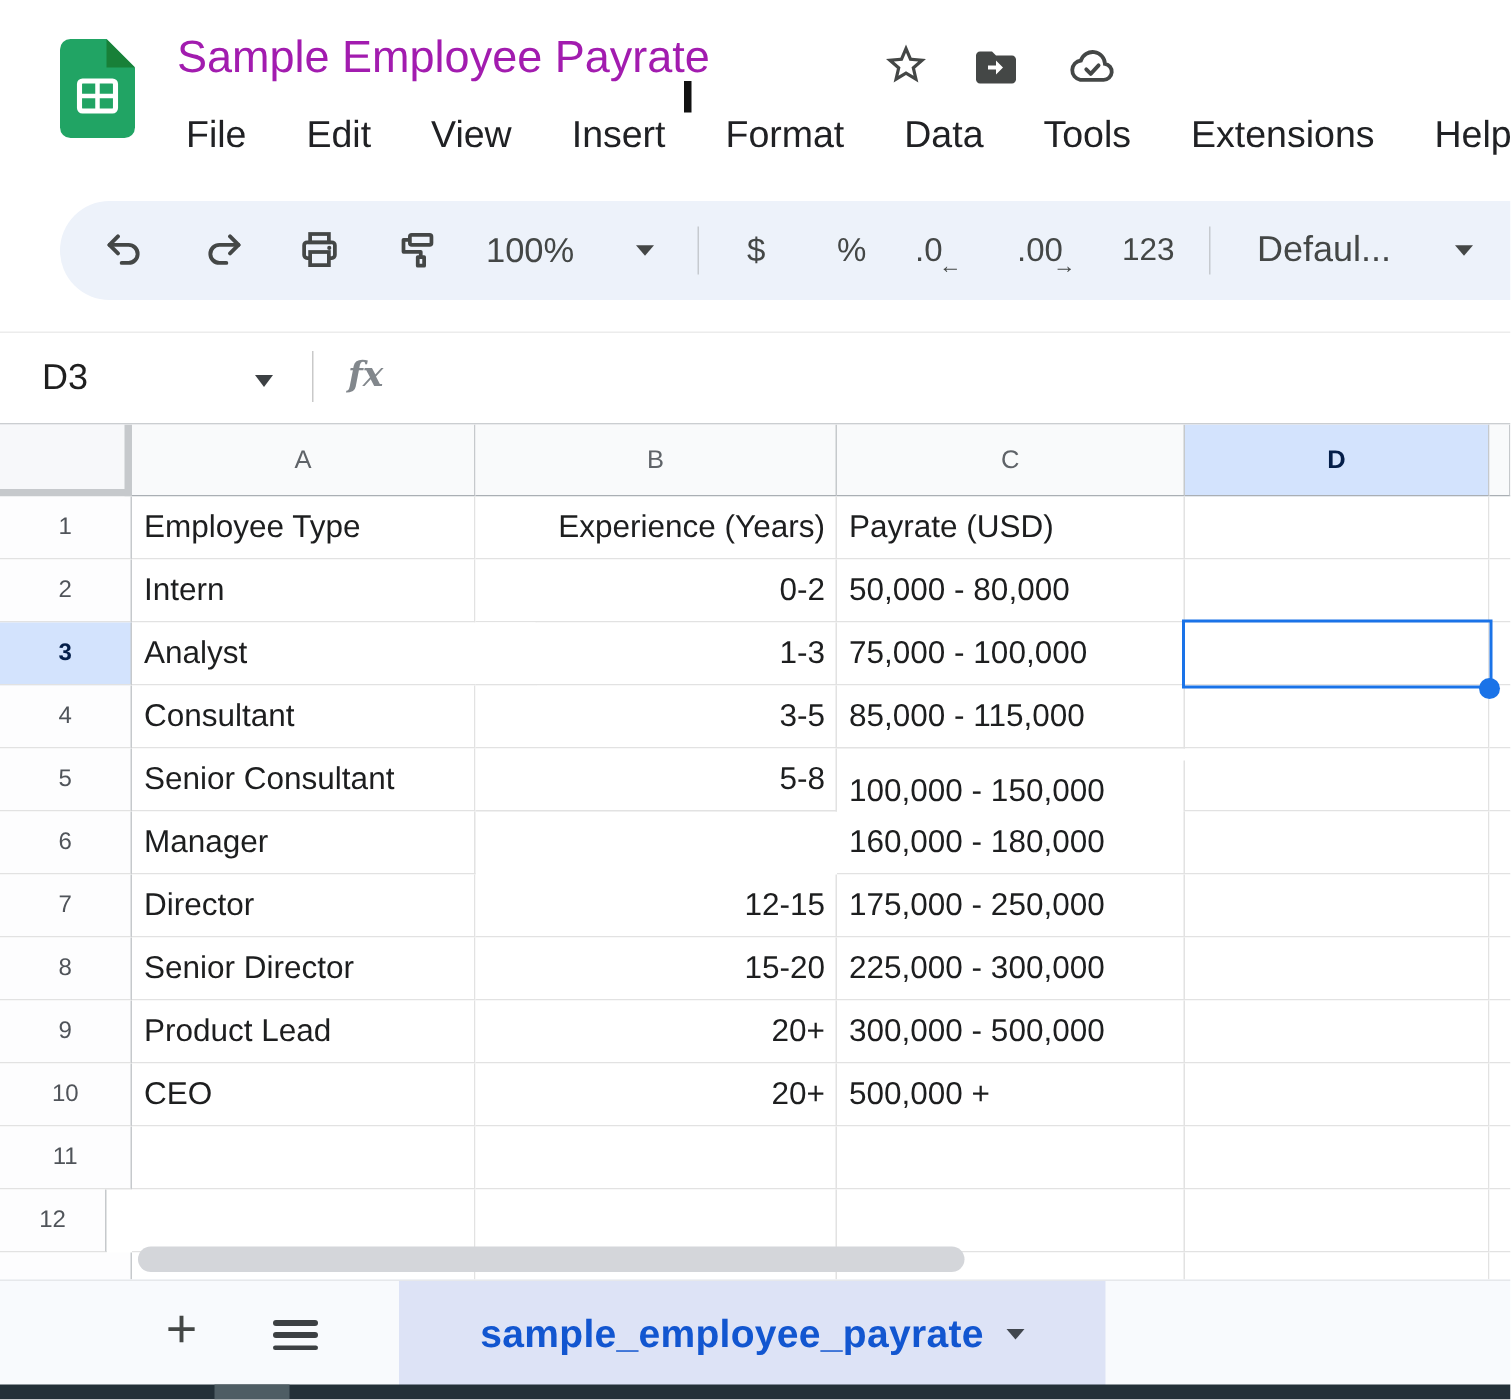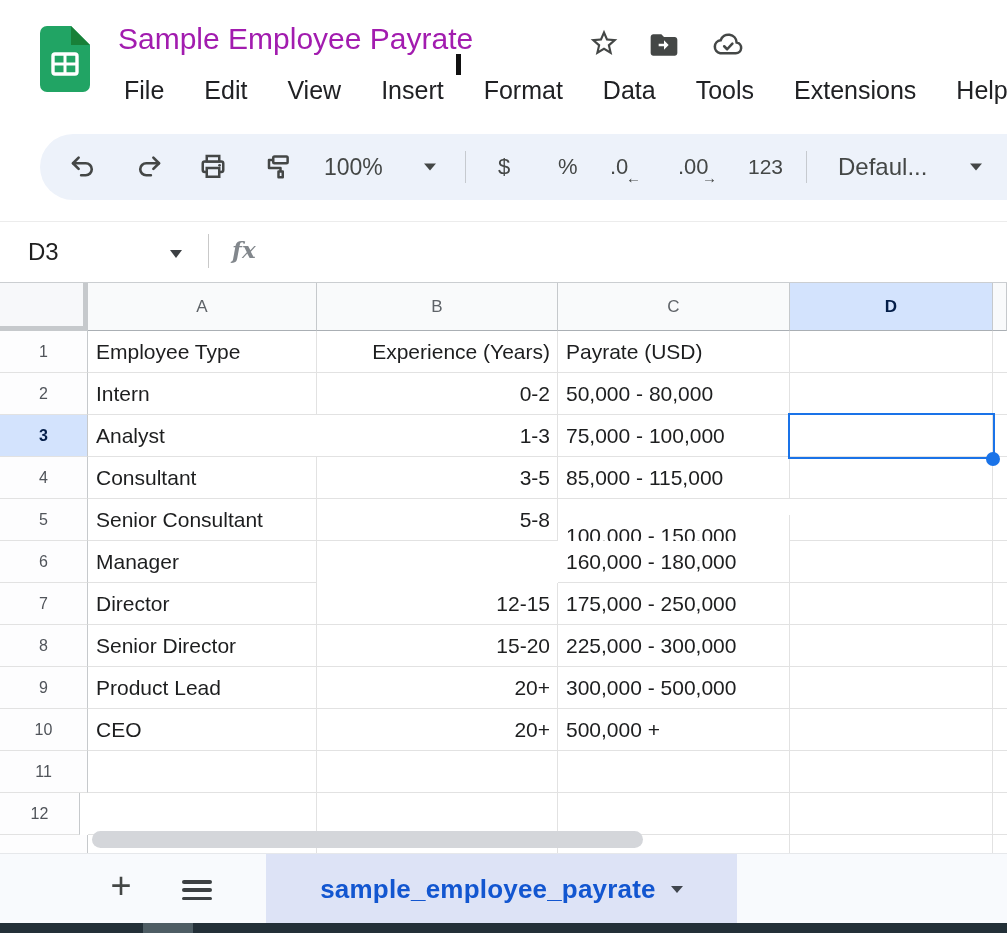--- a/index.html
+++ b/index.html
@@ -195,21 +195,21 @@
     <div class="gcell cell" style="left: 993px; top: 132px; width: 14px; height: 42px;"></div>
     <div class="gcell rowhdr" style="left: 0px; top: 174px; width: 88px; height: 42px;">4</div>
     <div class="gcell cell" style="left: 88px; top: 174px; width: 229px; height: 42px;">Consultant</div>
     <div class="gcell cell right" style="left: 317px; top: 174px; width: 241px; height: 42px;">3-5</div>
     <div class="gcell cell" style="left: 558px; top: 174px; width: 232px; height: 42px;">85,000 - 115,000</div>
     <div class="gcell cell" style="left: 790px; top: 174px; width: 203px; height: 42px;"></div>
     <div class="gcell cell" style="left: 993px; top: 174px; width: 14px; height: 42px;"></div>
     <div class="gcell rowhdr" style="left: 0px; top: 216px; width: 88px; height: 42px;">5</div>
     <div class="gcell cell" style="left: 88px; top: 216px; width: 229px; height: 42px;">Senior Consultant</div>
     <div class="gcell cell right" style="left: 317px; top: 216px; width: 241px; height: 42px;">5-8</div>
-    <div class="gcell cell" style="left: 558px; top: 232px; width: 232px; height: 42px;">100,000 - 150,000</div>
+    <div class="gcell cell" style="left: 558px; top: 224px; width: 232px; height: 42px;">100,000 - 150,000</div>
     <div class="gcell cell" style="left: 790px; top: 216px; width: 203px; height: 42px;"></div>
     <div class="gcell cell" style="left: 993px; top: 216px; width: 14px; height: 42px;"></div>
     <div class="gcell rowhdr" style="left: 0px; top: 258px; width: 88px; height: 42px;">6</div>
     <div class="gcell cell" style="left: 88px; top: 258px; width: 229px; height: 42px;">Manager</div>
     <div class="gcell cell" style="left: 558px; top: 258px; width: 232px; height: 42px;">160,000 - 180,000</div>
     <div class="gcell cell" style="left: 790px; top: 258px; width: 203px; height: 42px;"></div>
     <div class="gcell cell" style="left: 993px; top: 258px; width: 14px; height: 42px;"></div>
     <div class="gcell rowhdr" style="left: 0px; top: 300px; width: 88px; height: 42px;">7</div>
     <div class="gcell cell" style="left: 88px; top: 300px; width: 229px; height: 42px;">Director</div>
     <div class="gcell cell right" style="left: 317px; top: 300px; width: 241px; height: 42px;">12-15</div>
@@ -233,21 +233,21 @@
     <div class="gcell cell right" style="left: 317px; top: 426px; width: 241px; height: 42px;">20+</div>
     <div class="gcell cell" style="left: 558px; top: 426px; width: 232px; height: 42px;">500,000 +</div>
     <div class="gcell cell" style="left: 790px; top: 426px; width: 203px; height: 42px;"></div>
     <div class="gcell cell" style="left: 993px; top: 426px; width: 14px; height: 42px;"></div>
     <div class="gcell rowhdr" style="left: 0px; top: 468px; width: 88px; height: 42px;">11</div>
     <div class="gcell cell" style="left: 88px; top: 468px; width: 229px; height: 42px;"></div>
     <div class="gcell cell right" style="left: 317px; top: 468px; width: 241px; height: 42px;"></div>
     <div class="gcell cell" style="left: 558px; top: 468px; width: 232px; height: 42px;"></div>
     <div class="gcell cell" style="left: 790px; top: 468px; width: 203px; height: 42px;"></div>
     <div class="gcell cell" style="left: 993px; top: 468px; width: 14px; height: 42px;"></div>
-    <div class="gcell rowhdr" style="left: 0px; top: 510px; width: 80px; height: 42px;">12</div>
+    <div class="gcell rowhdr" style="left: 0px; top: 510px; width: 71px; height: 42px;">12</div>
     <div class="gcell cell" style="left: 88px; top: 510px; width: 229px; height: 42px;"></div>
     <div class="gcell cell right" style="left: 317px; top: 510px; width: 241px; height: 42px;"></div>
     <div class="gcell cell" style="left: 558px; top: 510px; width: 232px; height: 42px;"></div>
     <div class="gcell cell" style="left: 790px; top: 510px; width: 203px; height: 42px;"></div>
     <div class="gcell cell" style="left: 993px; top: 510px; width: 14px; height: 42px;"></div>
     <div class="gcell rowhdr" style="left: 0px; top: 552px; width: 88px; height: 42px;"></div>
     <div class="gcell cell" style="left: 88px; top: 552px; width: 229px; height: 42px;"></div>
     <div class="gcell cell right" style="left: 317px; top: 552px; width: 241px; height: 42px;"></div>
     <div class="gcell cell" style="left: 558px; top: 552px; width: 232px; height: 42px;"></div>
     <div class="gcell cell" style="left: 790px; top: 552px; width: 203px; height: 42px;"></div>

